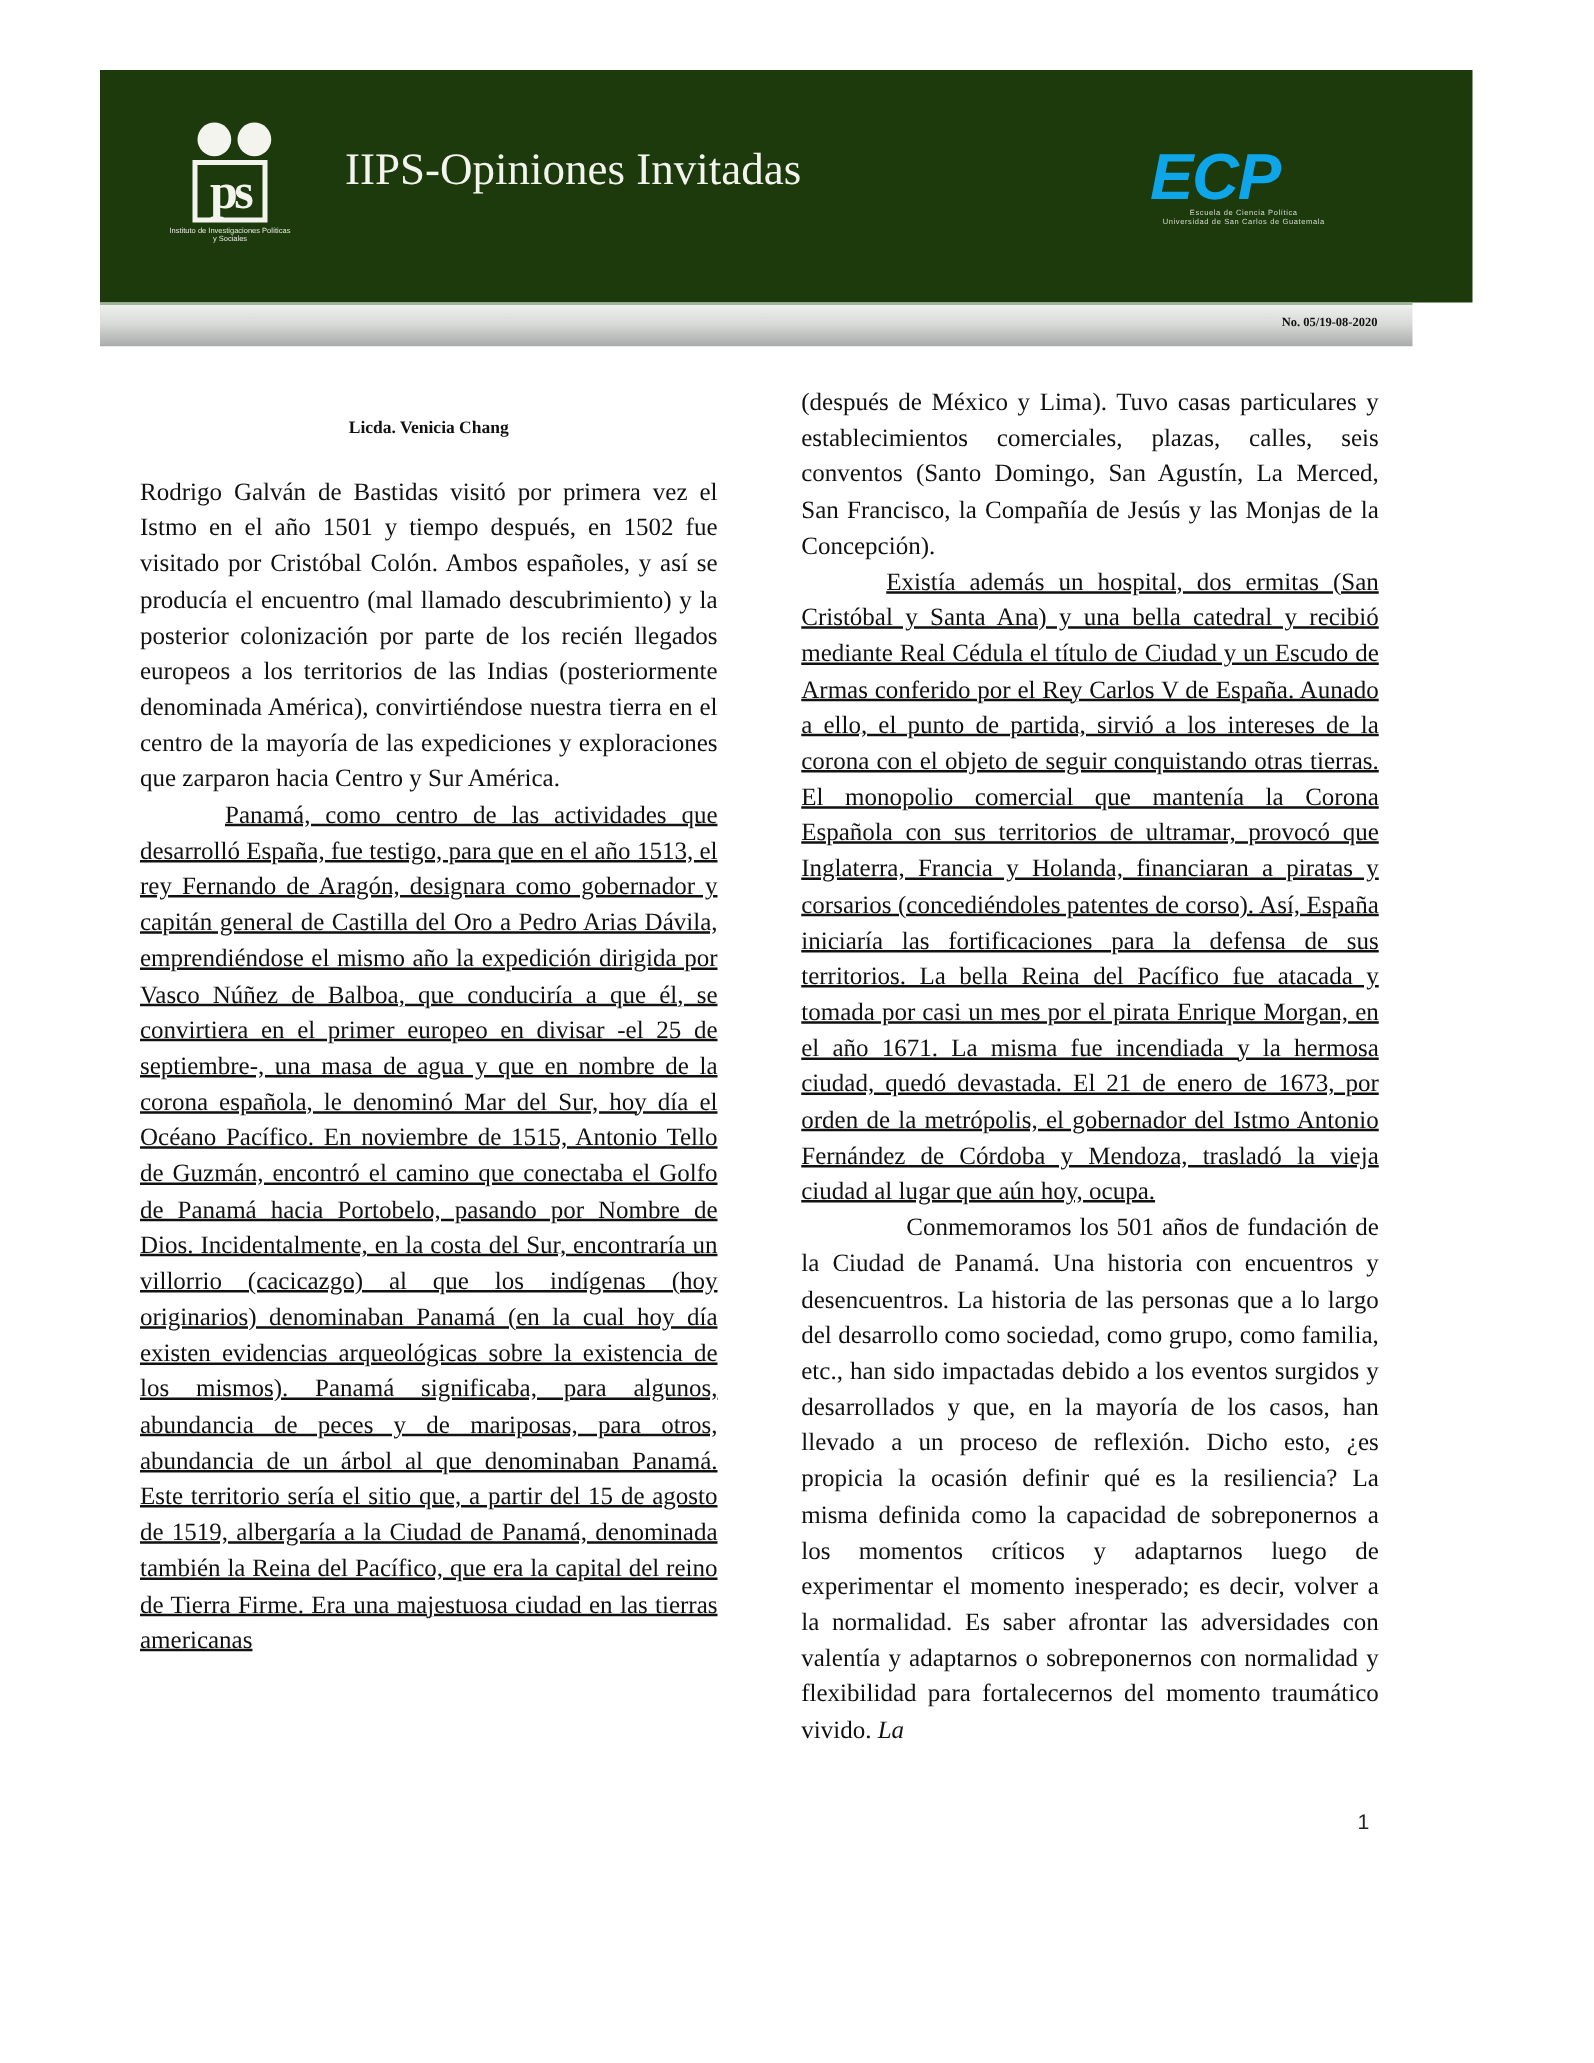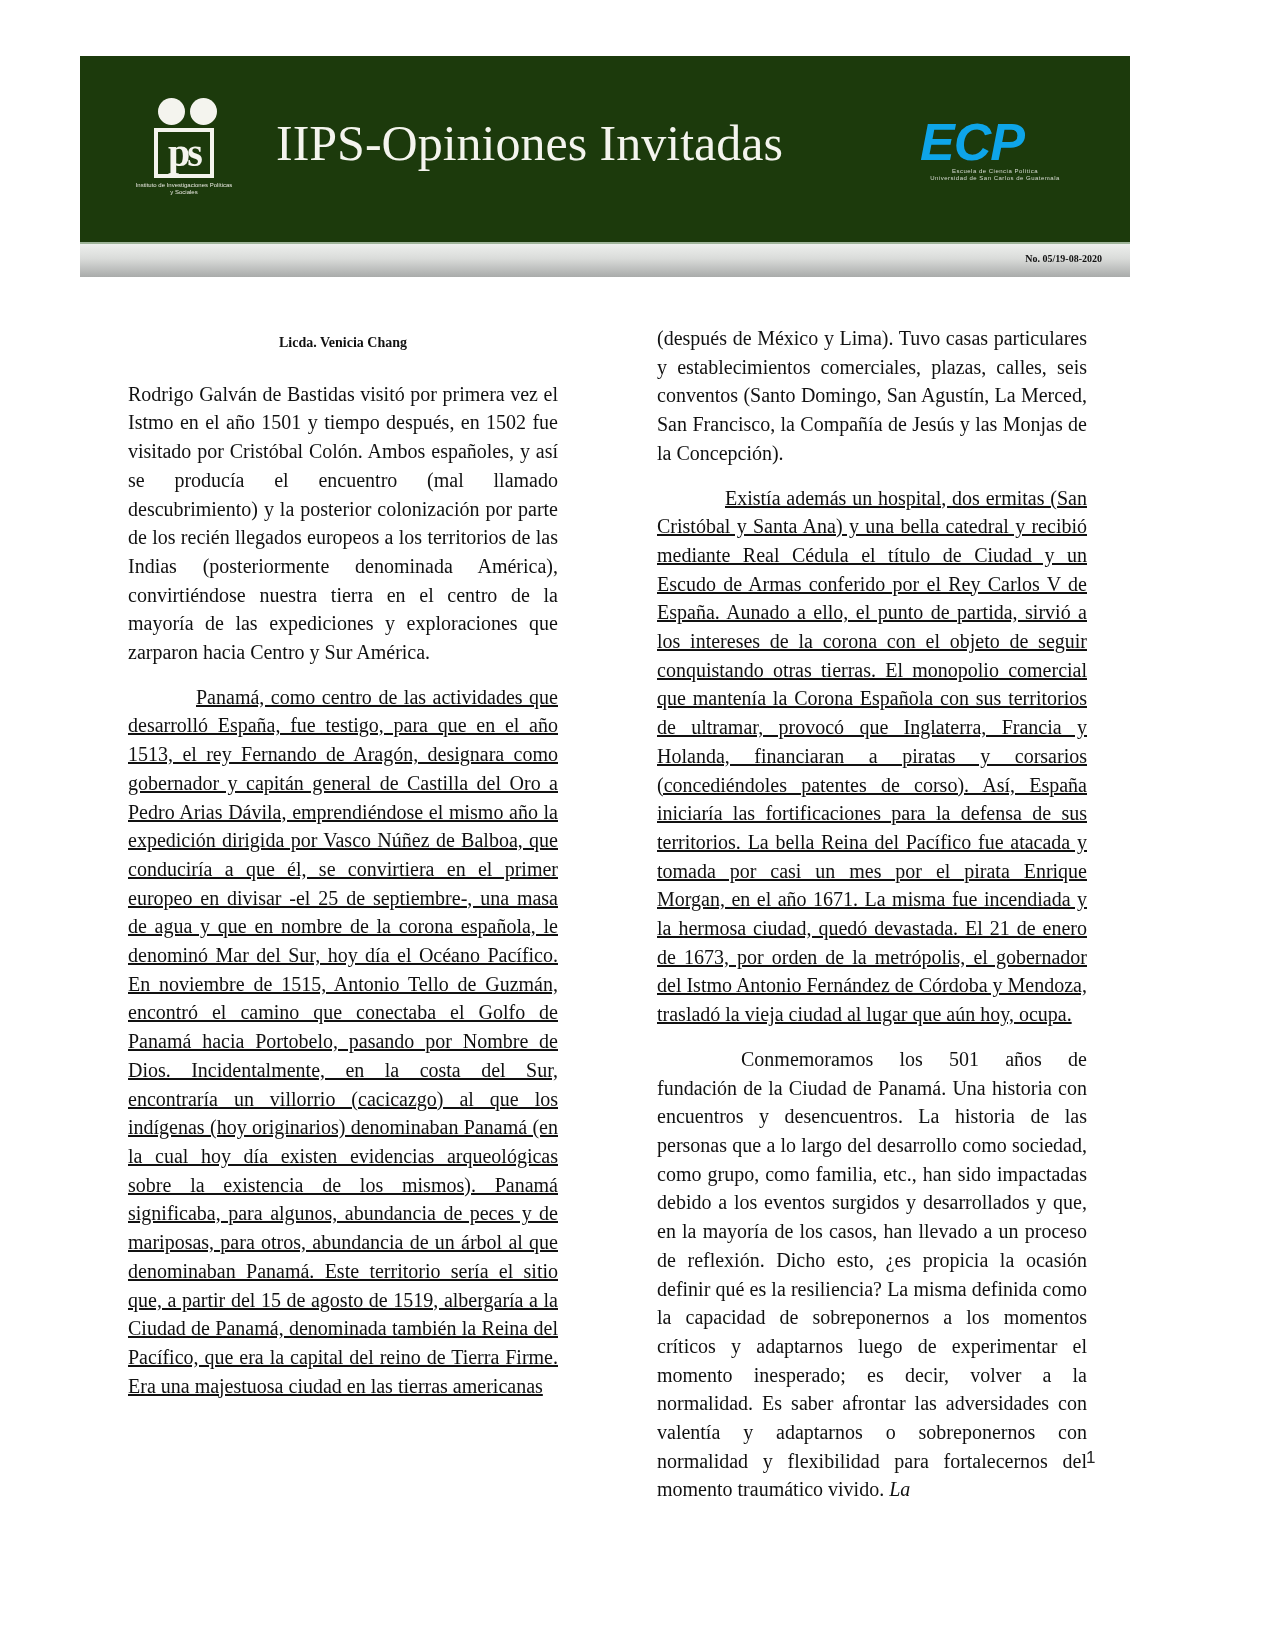--- a/index.html
+++ b/index.html
@@ -1,52 +1,52 @@
 <!DOCTYPE html>
 <html><head>
 <meta charset="utf-8">
 <style>
   html, body { margin: 0; padding: 0; background: #ffffff; }
   body { width: 1275px; height: 1650px; position: relative; overflow: hidden;
          font-family: "Liberation Serif", "DejaVu Serif", serif; color: #111; }
 
   .banner { position: absolute; left: 80px; top: 56px; width: 1050px; height: 186px;
-            background: #1c3a0c; }
+            background: #1c3a0c; padding-left: 48px; }
   .banner-bar { position: absolute; left: 80px; top: 242px; width: 1050px; height: 35px;
                 background: linear-gradient(#eef0ee 0%, #d9dbd9 45%, #a9abaa 100%);
                 border-top: 2px solid #9fb59a; box-sizing: border-box; }
   .issue-no { position: absolute; right: 28px; top: 9px; font-weight: bold; font-size: 10px; color: #111; }
 
   
   .logo-iips { position: absolute; left: 66px; top: 42px; width: 88px; height: 110px; }
   .logo-iips .dot { position: absolute; top: 0; width: 27px; height: 27px; border-radius: 50%; background: #f4f4ee; }
   .logo-iips .dot.d1 { left: 12px; } .logo-iips .dot.d2 { left: 44px; }
   .logo-iips .box { position: absolute; left: 8px; top: 30px; width: 60px; height: 50px;
                     background: #f4f4ee; }
   .logo-iips .box .letters { position: absolute; left: 4px; top: 4px; width: 52px; height: 42px;
                     background: #1c3a0c; color: #f4f4ee; font-weight: bold; font-size: 40px;
                     line-height: 42px; text-align: center; letter-spacing: -3px; font-family: "Liberation Serif", serif; }
   .logo-iips .caption { position: absolute; left: -12px; top: 84px; width: 100px; font-size: 6px; line-height: 7px;
                     color: #e8e8e0; text-align: center; font-family: "Liberation Sans", sans-serif; }
 
-  .banner-title { position: absolute; left: 196px; top: 58px; font-size: 50px; color: #f4f4ee;
+  .banner-title { position: absolute; left: 196px; top: 58px; font-size: 36px; color: #f4f4ee;
                   font-family: "Liberation Serif", serif; letter-spacing: 0px; white-space: nowrap; }
 
   
   .logo-ecp { position: absolute; left: 840px; top: 60px; width: 160px; height: 70px; }
   .logo-ecp .mark { font-family: "Liberation Sans", sans-serif; font-weight: bold; font-size: 52px;
                     color: #0ea5e9; line-height: 52px; letter-spacing: -1px; font-style: italic; }
   .logo-ecp .sub { font-family: "Liberation Sans", sans-serif; font-size: 6px; line-height: 7px;
                    color: #d8ddd4; text-align: center; width: 150px; letter-spacing: 0.5px; }
 
   
   .col { position: absolute; top: 305px; width: 462px; font-size: 20px; line-height: 28.7px; }
   .col-left { left: 112px; }
   .col-right { left: 641px; top: 308px; }
-  .col p { margin: 16px; text-align: justify; }
+  .col p { margin: 0; text-align: justify; }
   .col p.indent { text-indent: 68px; text-decoration: underline; }
   .col p.indent-lg { text-indent: 84px; }
 
   .title { font-weight: bold; text-align: center; font-size: 21px; margin: 2px 0 0 0; }
   .author { font-weight: bold; text-align: center; font-size: 14px; margin: 24px 0 22px 0; }
 
   .page-number { position: absolute; left: 1086px; top: 1448px; font-family: "Liberation Sans", sans-serif;
                  font-size: 17px; color: #222; }
 </style>
 </head>

